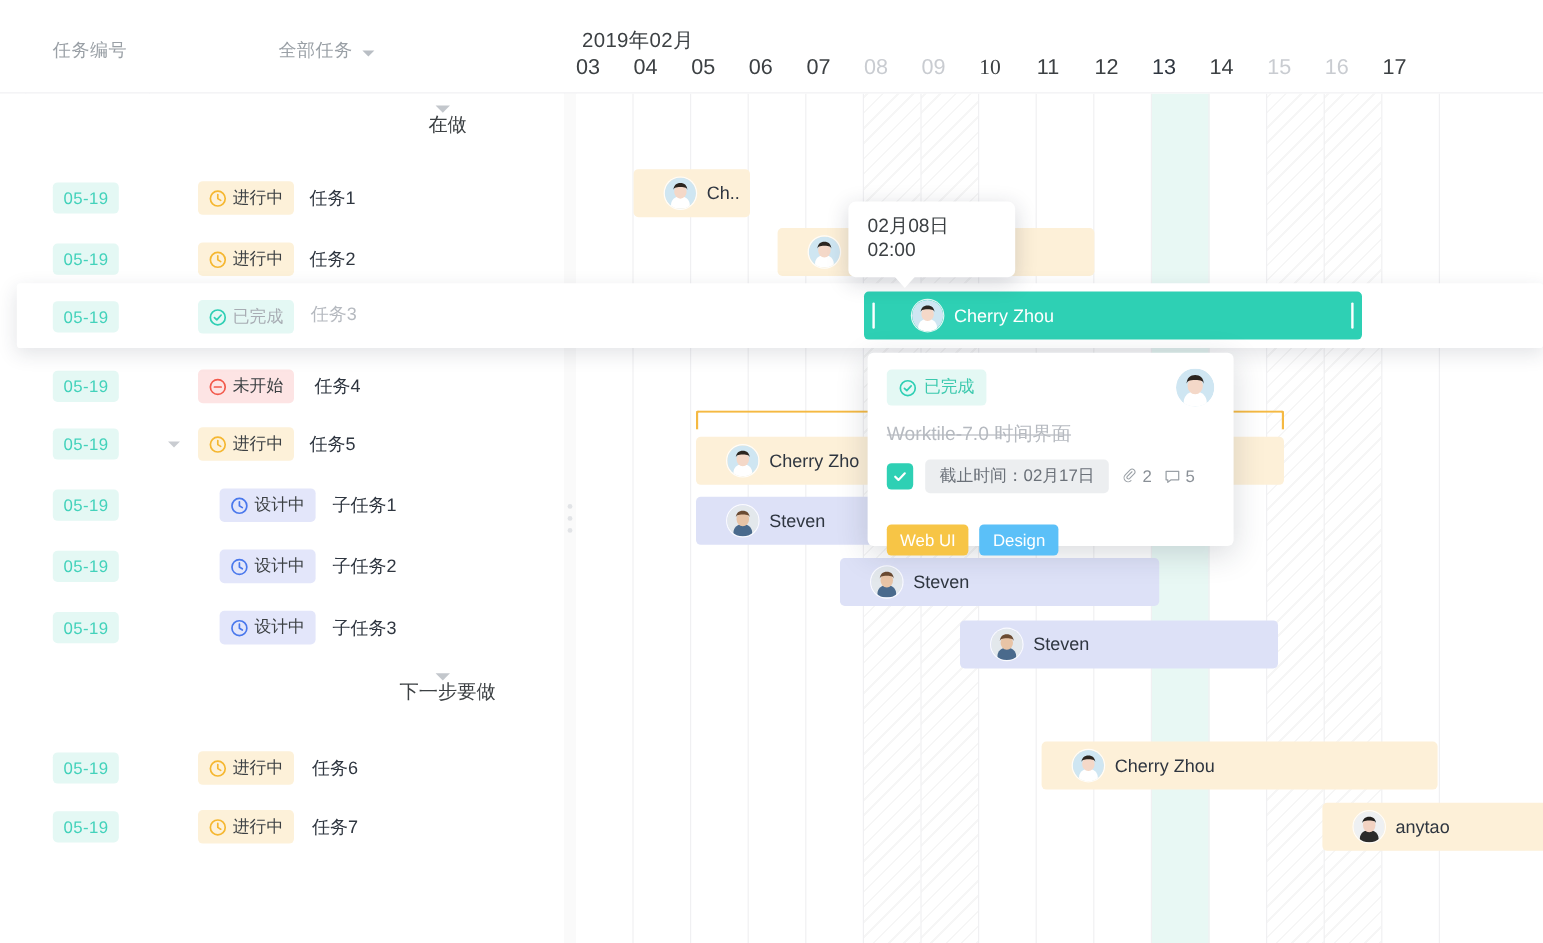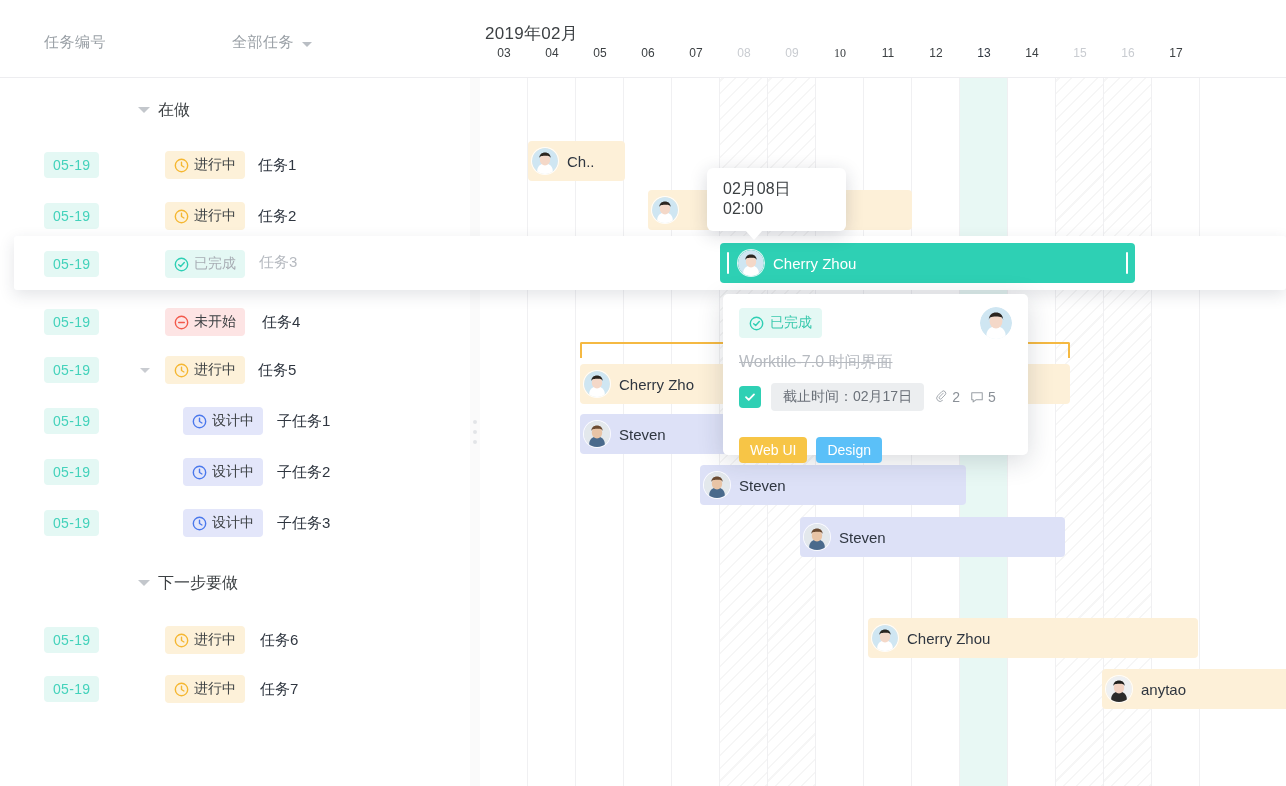--- a/index.html
+++ b/index.html
@@ -16,33 +16,33 @@
   .topbar{position:absolute;left:0;top:0;width:1286px;height:78px;background:#fff;
           border-bottom:1px solid #ededf0;box-sizing:border-box;}
   .col-id-head{position:absolute;left:44px;top:33px;font-size:15px;color:#9aa0a6;letter-spacing:.5px;}
   .col-task-head{position:absolute;left:232px;top:33px;font-size:15px;color:#9aa0a6;letter-spacing:.5px;
                  display:flex;align-items:center;gap:8px;cursor:pointer;}
   .chev{display:inline-block;width:0;height:0;border-left:5px solid transparent;
         border-right:5px solid transparent;border-top:5px solid #b9bec4;margin-top:3px;}
 
   .month-label{position:absolute;left:485px;top:22px;font-size:17px;color:#3c4043;letter-spacing:.3px;}
   .daystrip{position:absolute;left:480px;top:46px;height:24px;}
-  .day{position:absolute;top:0;width:48px;text-align:center;font-size:12px;color:#3c4043;}
+  .day{position:absolute;top:0;width:48px;text-align:left;font-size:18px;color:#3c4043;}
   .day.dim{color:#c9ccd1;}
   .day.today{color:#2f3640;font-weight:400;}
 
   
   .leftpane{position:absolute;left:0;top:78px;width:470px;height:708px;background:#fff;overflow:hidden;}
   .vline{position:absolute;top:78px;width:1px;height:708px;background:#ededf0;}
   #vline-a{left:21px;}
   #vline-b{left:124px;}
   #vline-c{left:470px;}
   #vline-d{left:480px;}
 
-  .grouprow{position:absolute;left:0;width:470px;height:44px;display:flex;align-items:center;}
+  .grouprow{position:absolute;left:0;width:470px;height:44px;display:flex;align-items:center;flex-direction:column;}
   .gtri{width:0;height:0;border-left:6px solid transparent;border-right:6px solid transparent;
         border-top:6px solid #c3c7cc;margin-right:8px;}
   .gtitle{font-size:16px;color:#3c4043;}
 
   .taskrow{position:absolute;left:0;width:470px;height:50px;display:flex;align-items:center;}
   .datechip{position:absolute;left:44px;font-size:14px;color:#43d2bb;background:#e4f8f4;
             padding:5px 9px;border-radius:4px;letter-spacing:.3px;}
   .subtri{position:absolute;left:140px;width:0;height:0;border-left:5px solid transparent;
           border-right:5px solid transparent;border-top:5px solid #c9ccd1;}
   .statusbadge{position:absolute;display:flex;align-items:center;gap:5px;
@@ -53,21 +53,21 @@
   .sicon{width:15px;height:15px;flex:0 0 15px;}
 
   
   .ganttpane{position:absolute;left:480px;top:78px;width:806px;height:708px;overflow:hidden;background:#fff;}
   .gcol{position:absolute;top:0;width:48px;height:708px;border-right:1px solid #f0f0f2;box-sizing:border-box;}
   .gcol.weekend{background-image:repeating-linear-gradient(-45deg,
                  rgba(0,0,0,0.035) 0 1.5px, rgba(0,0,0,0) 1.5px 9px);}
   .gcol.today{background:#e8f8f4;}
 
   .bar{position:absolute;height:40px;border-radius:4px;display:flex;align-items:center;
-       padding-left:4px;box-sizing:border-box;font-size:15px;color:#2f3640;white-space:nowrap;overflow:hidden;text-align:right;}
+       padding-left:26px;box-sizing:border-box;font-size:15px;color:#2f3640;white-space:nowrap;overflow:hidden;text-align:right;}
   .bar.orange{background:#fdf0d8;}
   .bar.lav{background:#dde1f7;}
   .bar.active{background:#2ed0b4;color:#fff;}
   .ava{width:26px;height:26px;border-radius:50%;flex:0 0 26px;margin-right:9px;overflow:hidden;
        box-shadow:0 0 0 1px rgba(255,255,255,.85);}
   .handle{position:absolute;top:9px;width:2px;height:22px;background:#fff;border-radius:1px;}
 
   .bracket{position:absolute;border:2px solid #f5b942;border-bottom:none;box-sizing:border-box;border-radius:2px 2px 0 0;}
 
   

